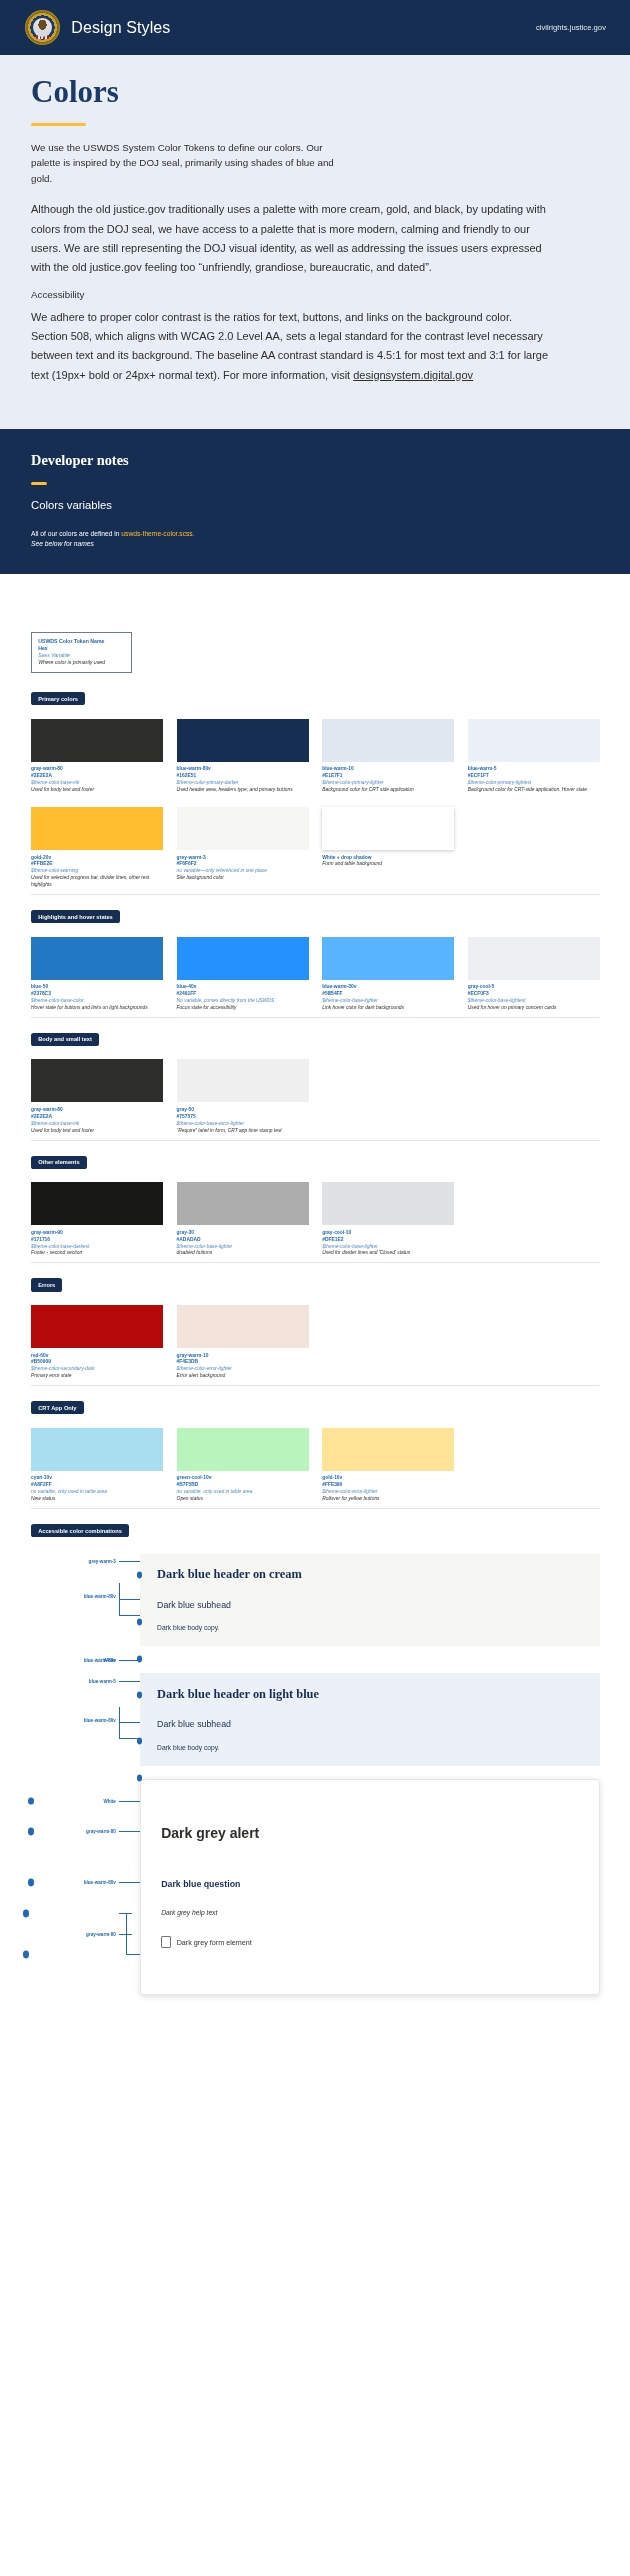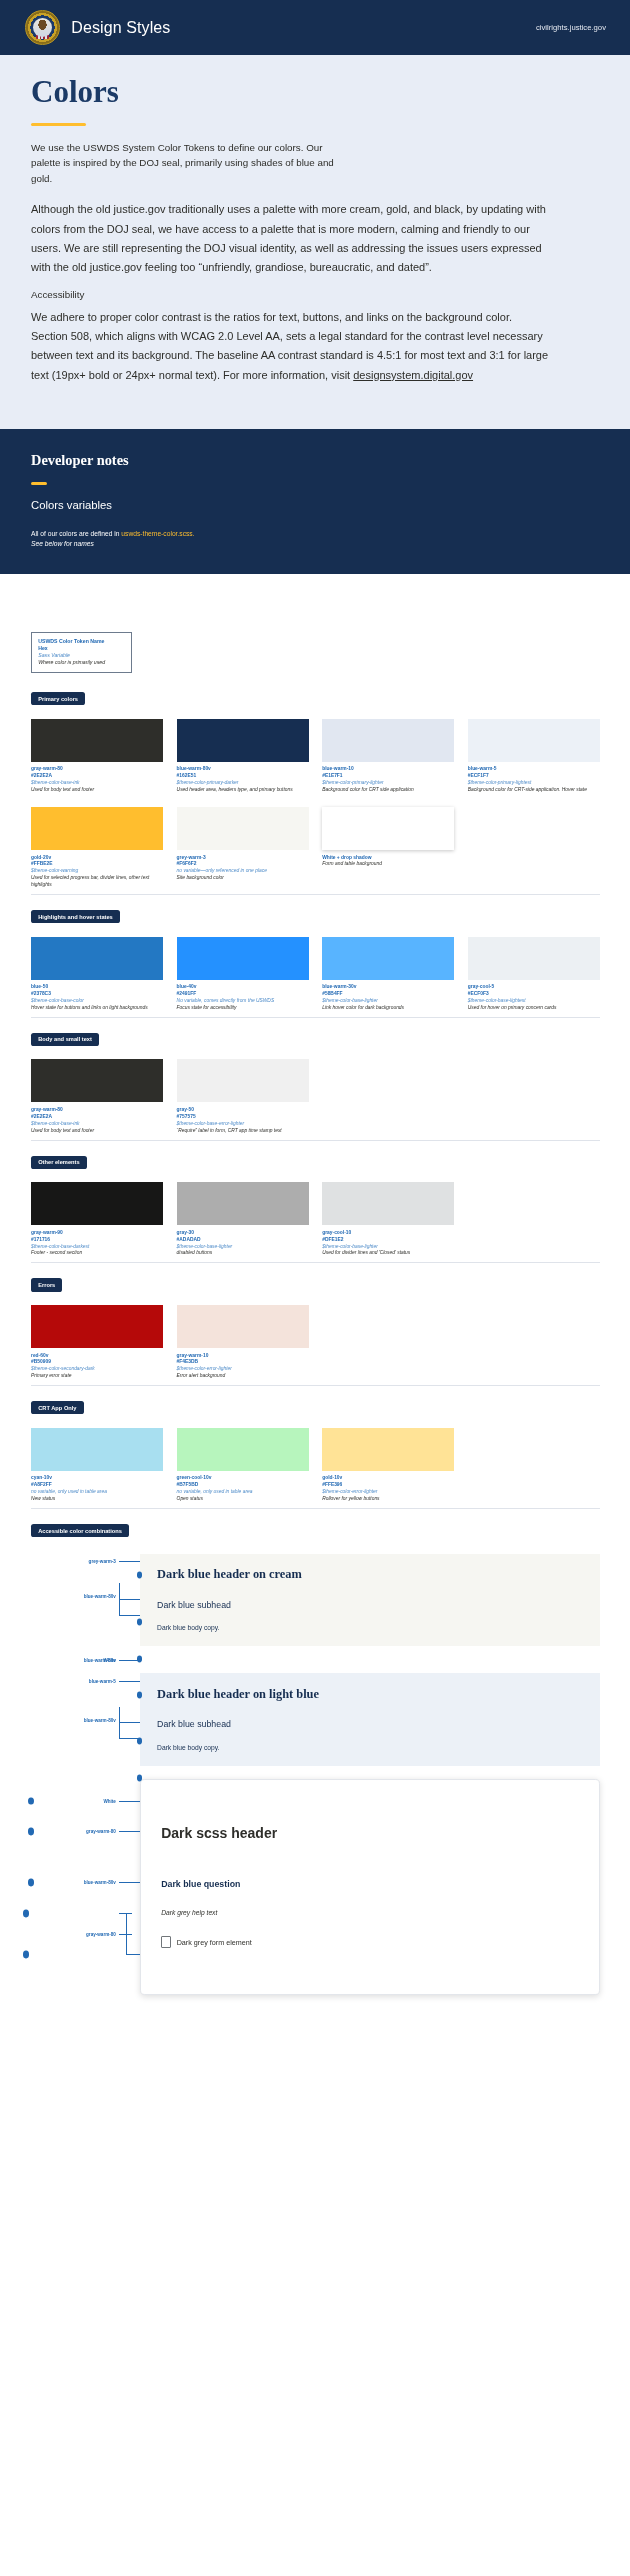--- a/index.html
+++ b/index.html
@@ -498,21 +498,21 @@
             <div class="conn-vert" style="left:7.2px;top:134px;height:41px"></div>
             <div class="conn-line" style="left:7.2px;right:0;top:175px"></div>
             <div class="conn-line" style="left:0;right:7.2px;top:155px"></div>
           </div>
           <div class="form-card">
             <div class="dot" style="top:21.6px;left:-3.1px"></div>
             <div class="dot" style="top:52px;left:-3.1px"></div>
             <div class="dot" style="top:103px;left:-3.1px"></div>
             <div class="dot" style="top:134px;left:-8.2px"></div>
             <div class="dot" style="top:175px;left:-8.2px"></div>
-            <div class="form-h" style="margin-top:23px">Dark scss header</div>
+            <div class="form-h" style="margin-top:23px">Dark grey alert</div>
             <div class="form-q" style="margin-top:38px">Dark blue question</div>
             <div class="form-help" style="margin-top:19.6px">Dark grey help text</div>
             <div class="form-el" style="margin-top:20.6px">
               <span class="checkbox"></span>
               <span>Dark grey form element</span>
             </div>
           </div>
         </div>
       </div>
   </div>

